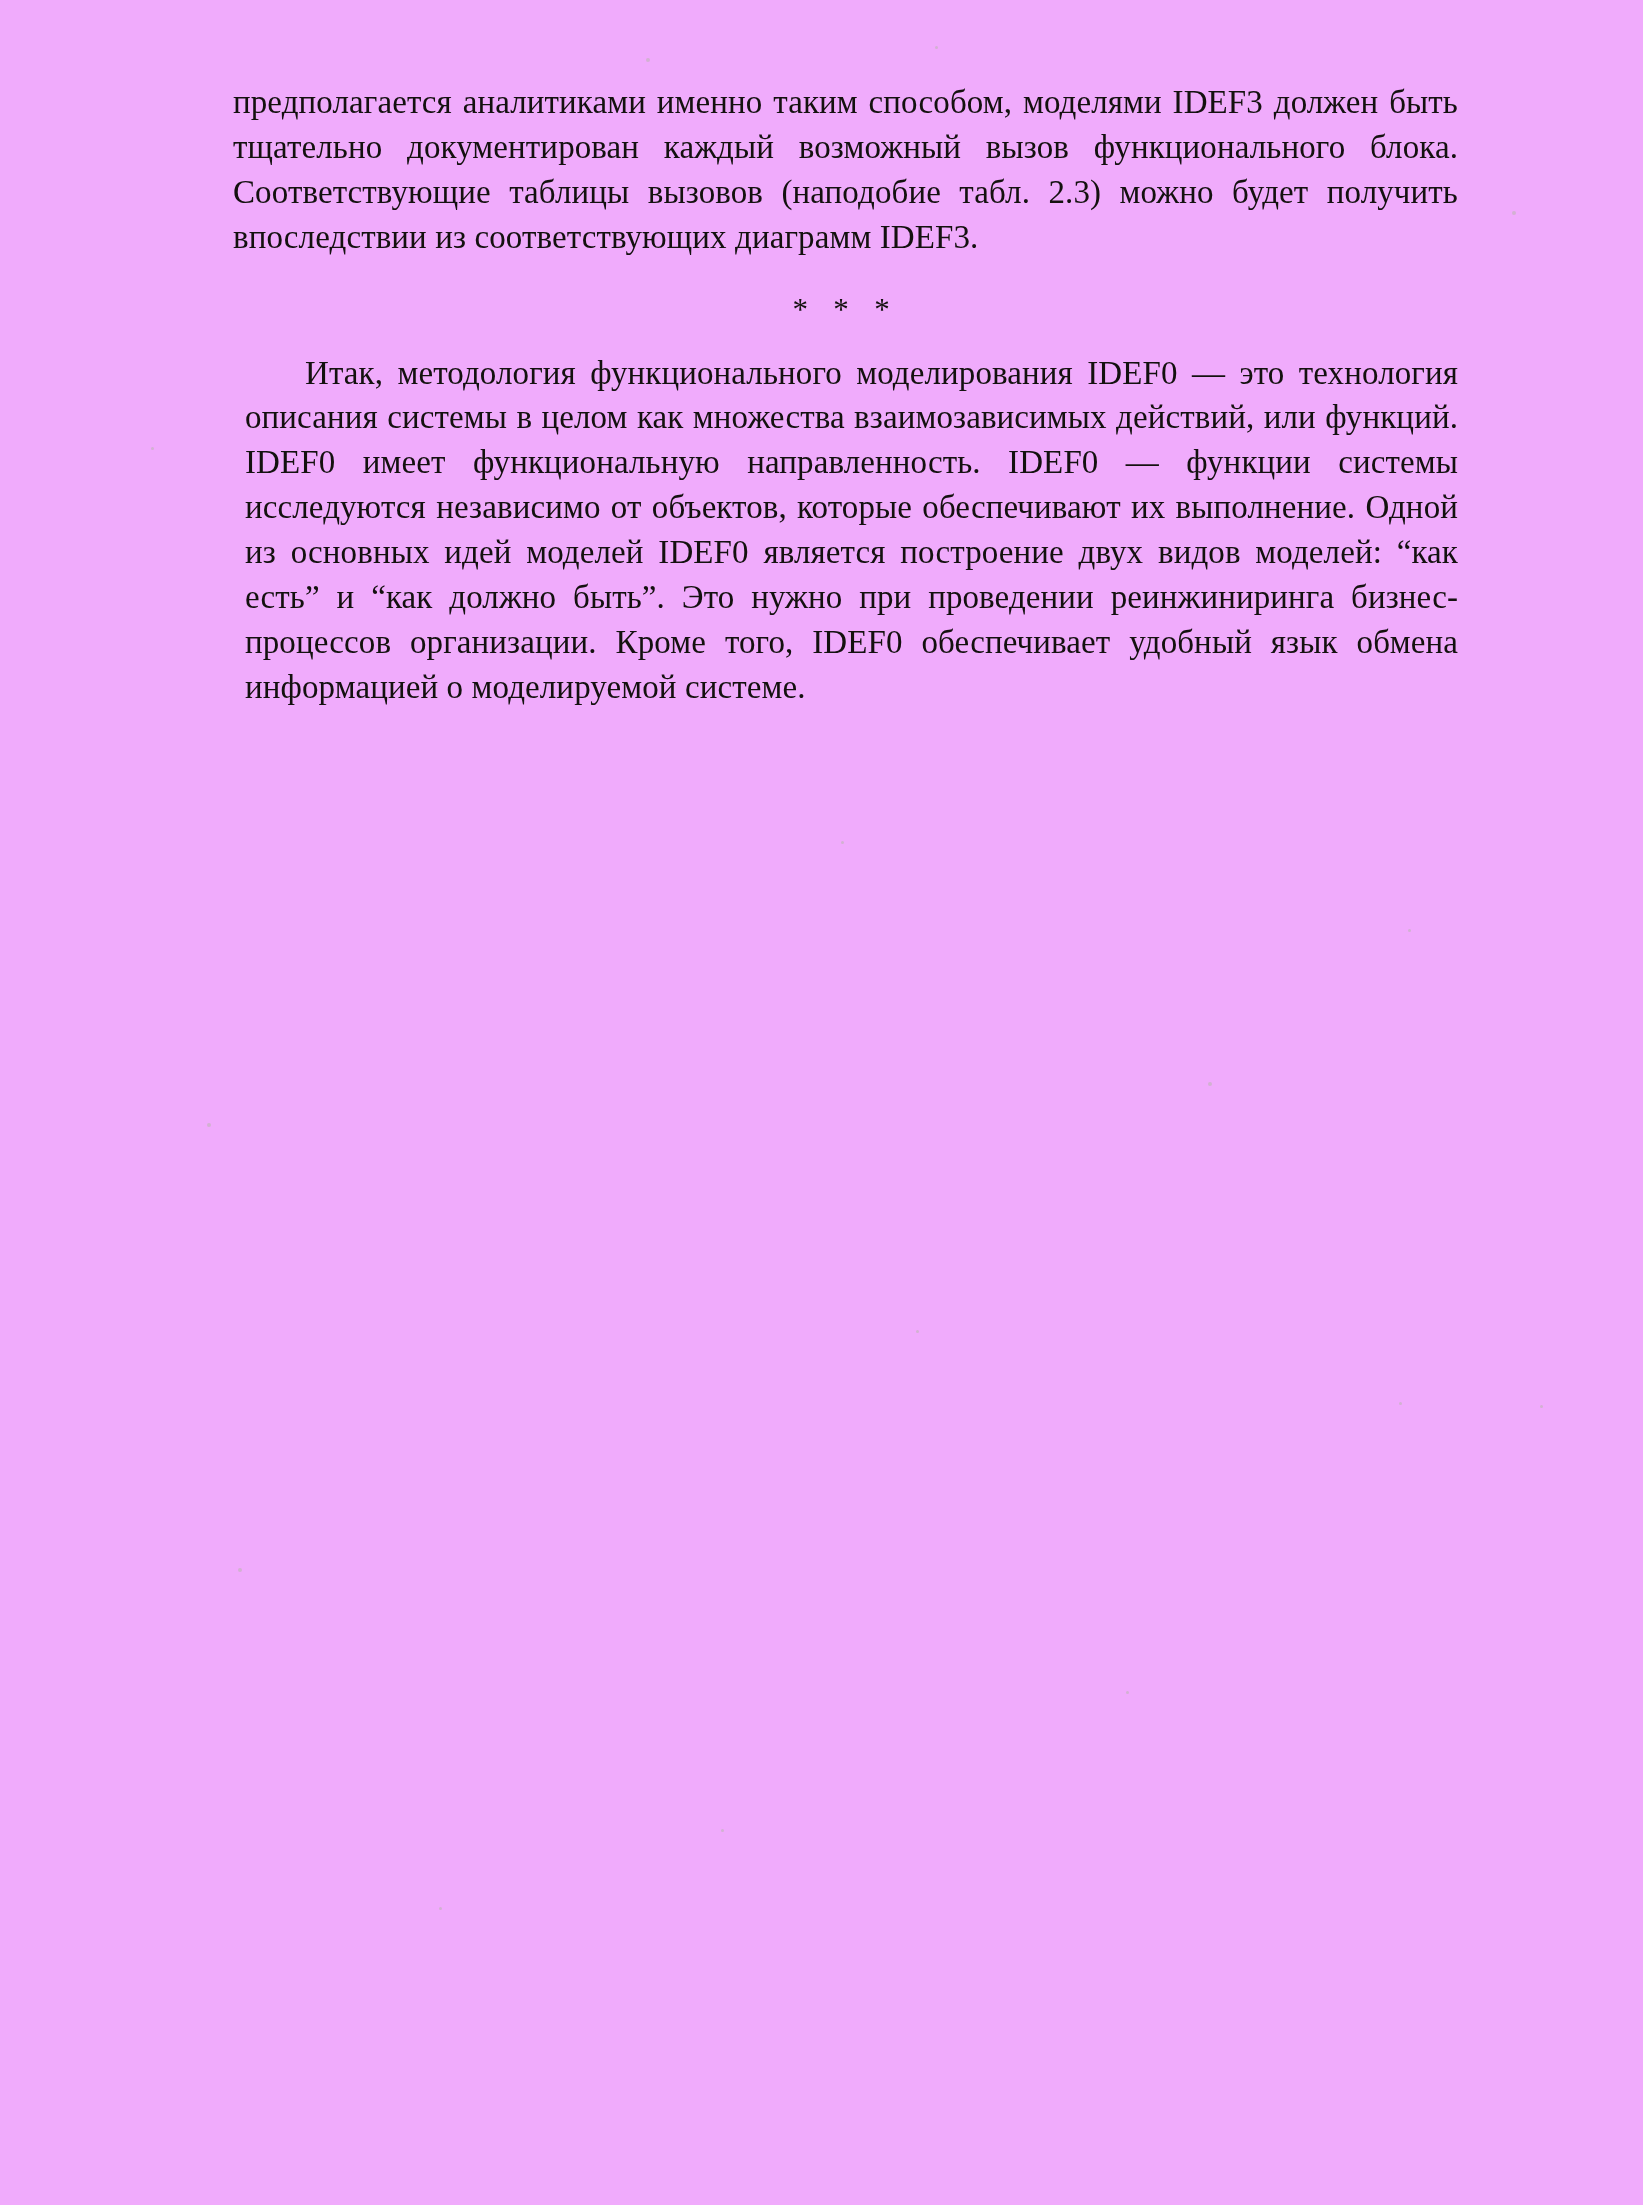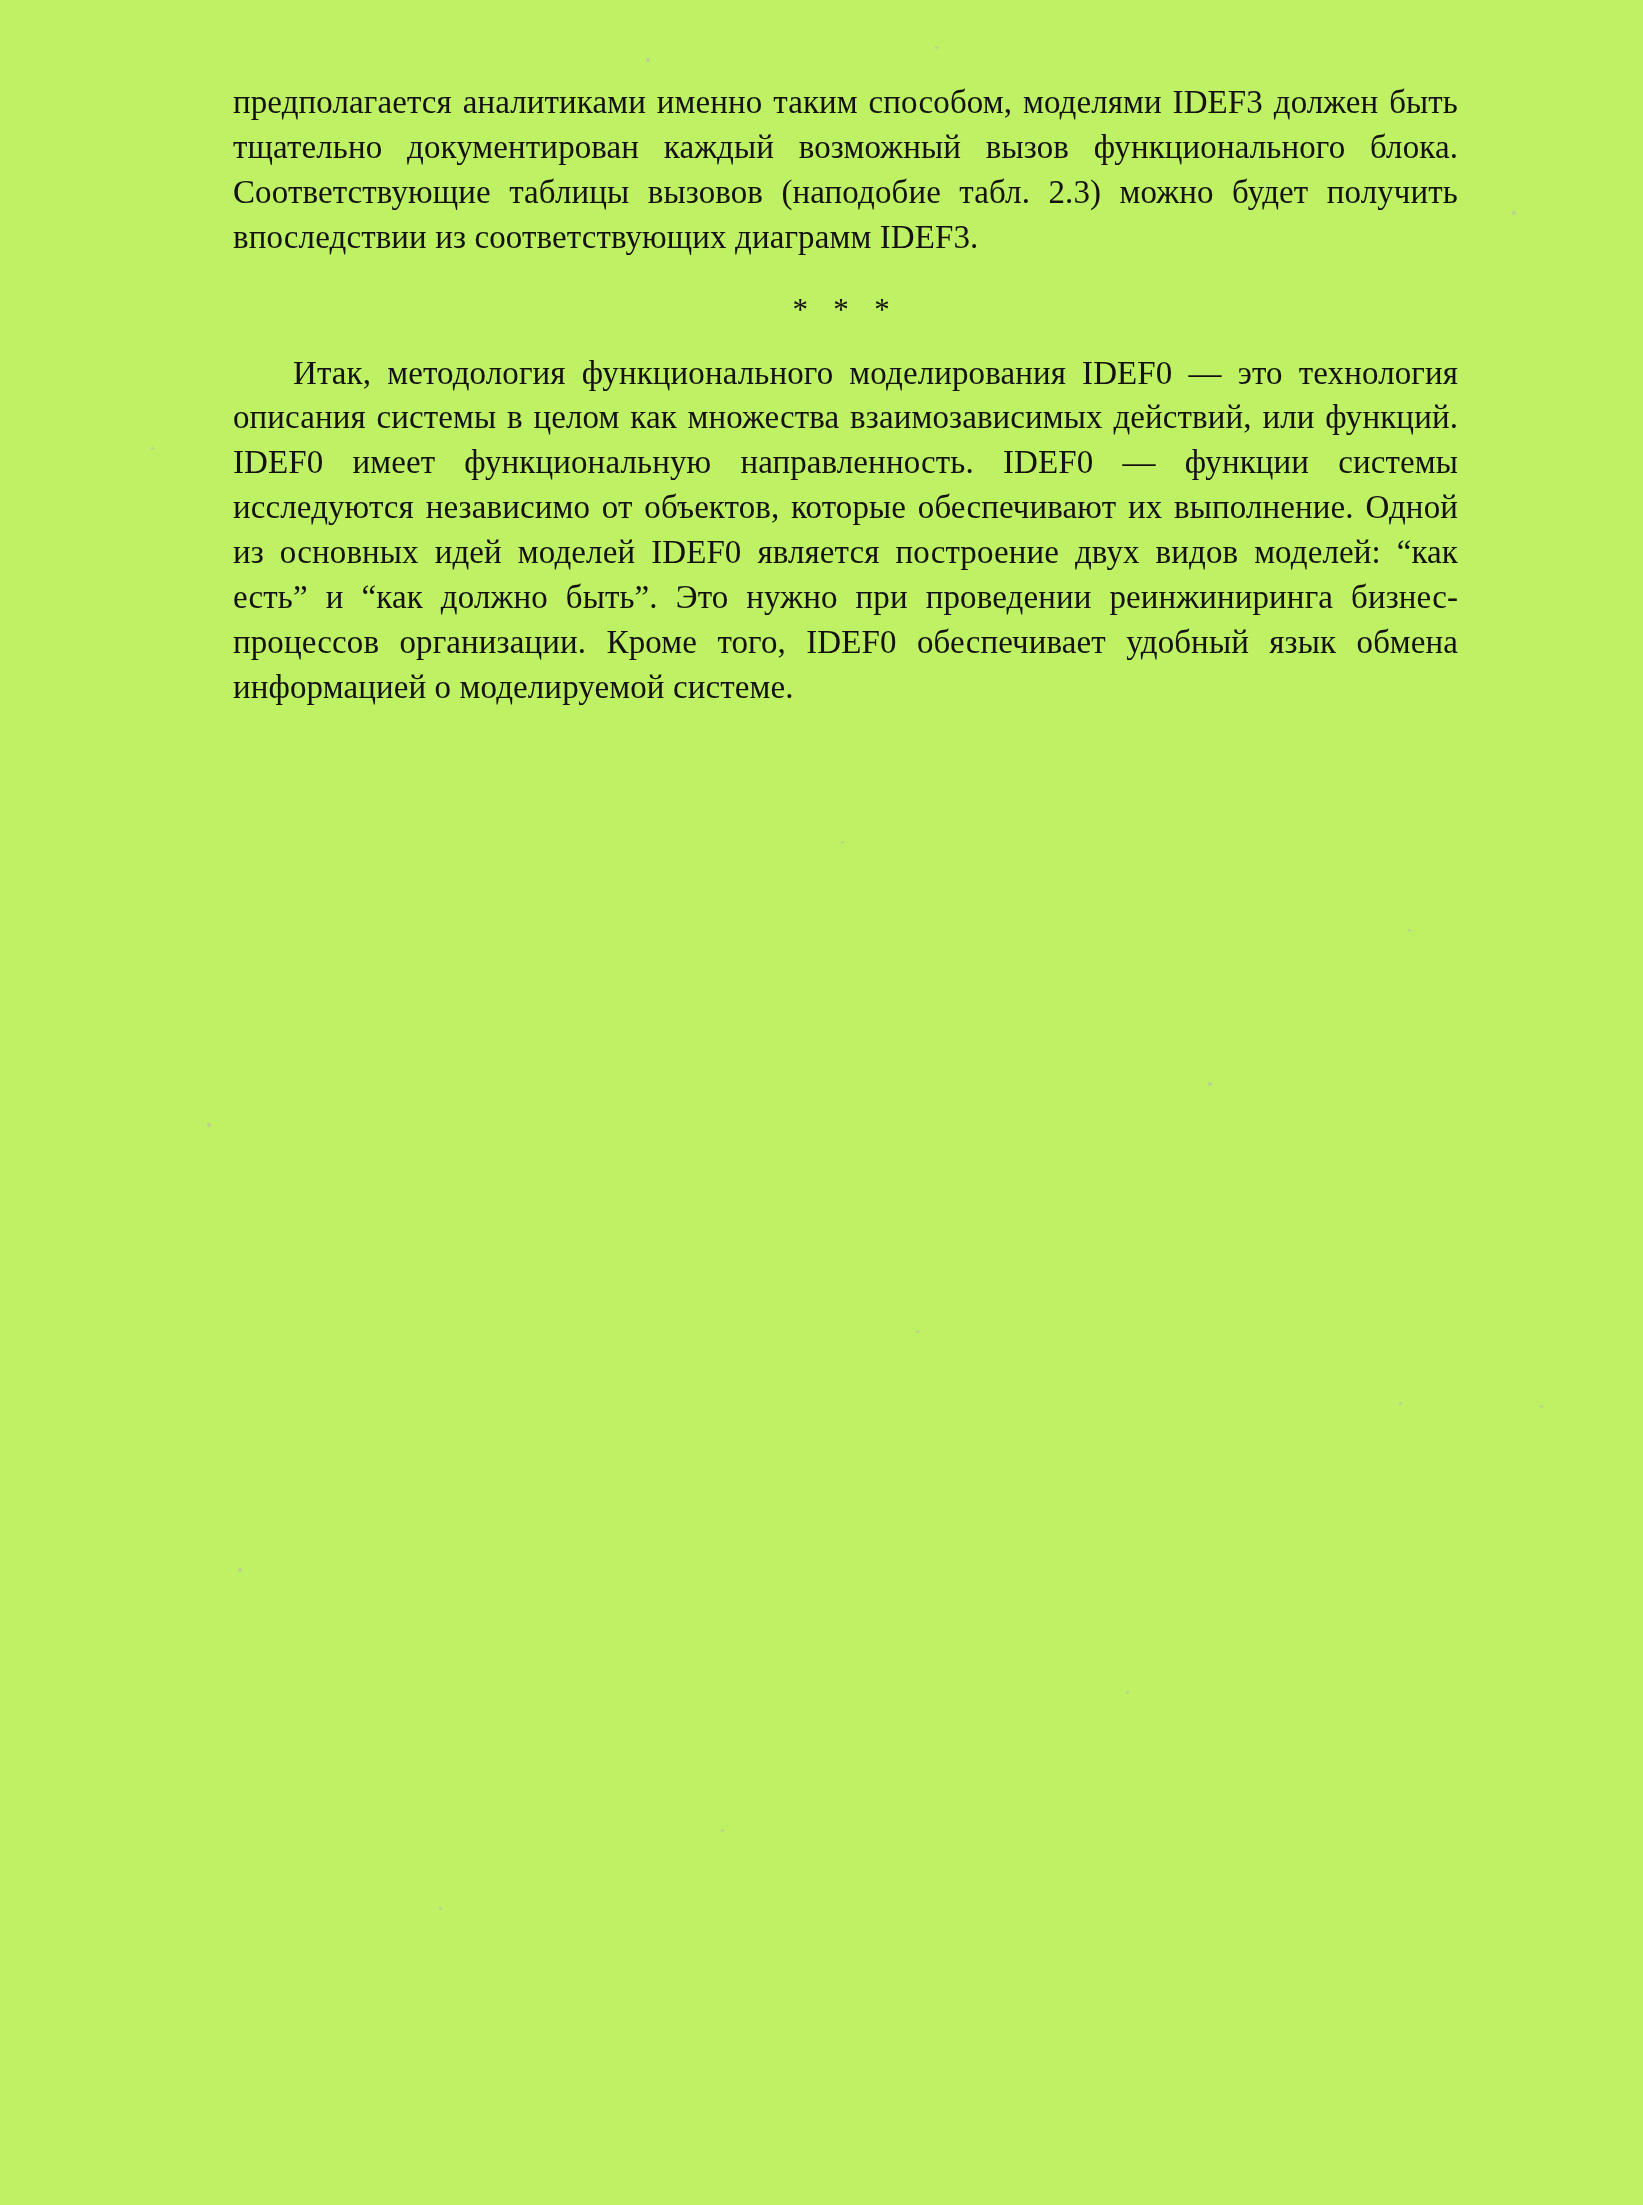--- a/index.html
+++ b/index.html
@@ -12,21 +12,21 @@
     height: 2205px;
     position: relative;
     overflow: hidden;
     font-family: "Liberation Serif", serif;
     color: #14110f;
   }
   
   .page {
     position: absolute;
     inset: 0;
-    background: #bef264;
+    background: #f0abfc;
   }
   .page-inner {
     position: absolute;
     left: 0;
     top: 0;
     width: 1644px;
     height: 2205px;
   }
   .text-column {
     position: absolute;
@@ -37,20 +37,21 @@
   p.para {
     margin: 0;
     font-size: 33px;
     line-height: 1.36;
     text-align: justify;
     text-justify: inter-word;
     letter-spacing: 0.1px;
   }
   p.para.indent {
     text-indent: 60px;
+    margin-left: 12px;
   }
   .divider {
     margin: 34px 0 26px 0;
     text-align: center;
     font-size: 31px;
     letter-spacing: 8.8px;
     line-height: 1;
   }
   
   .speck {

